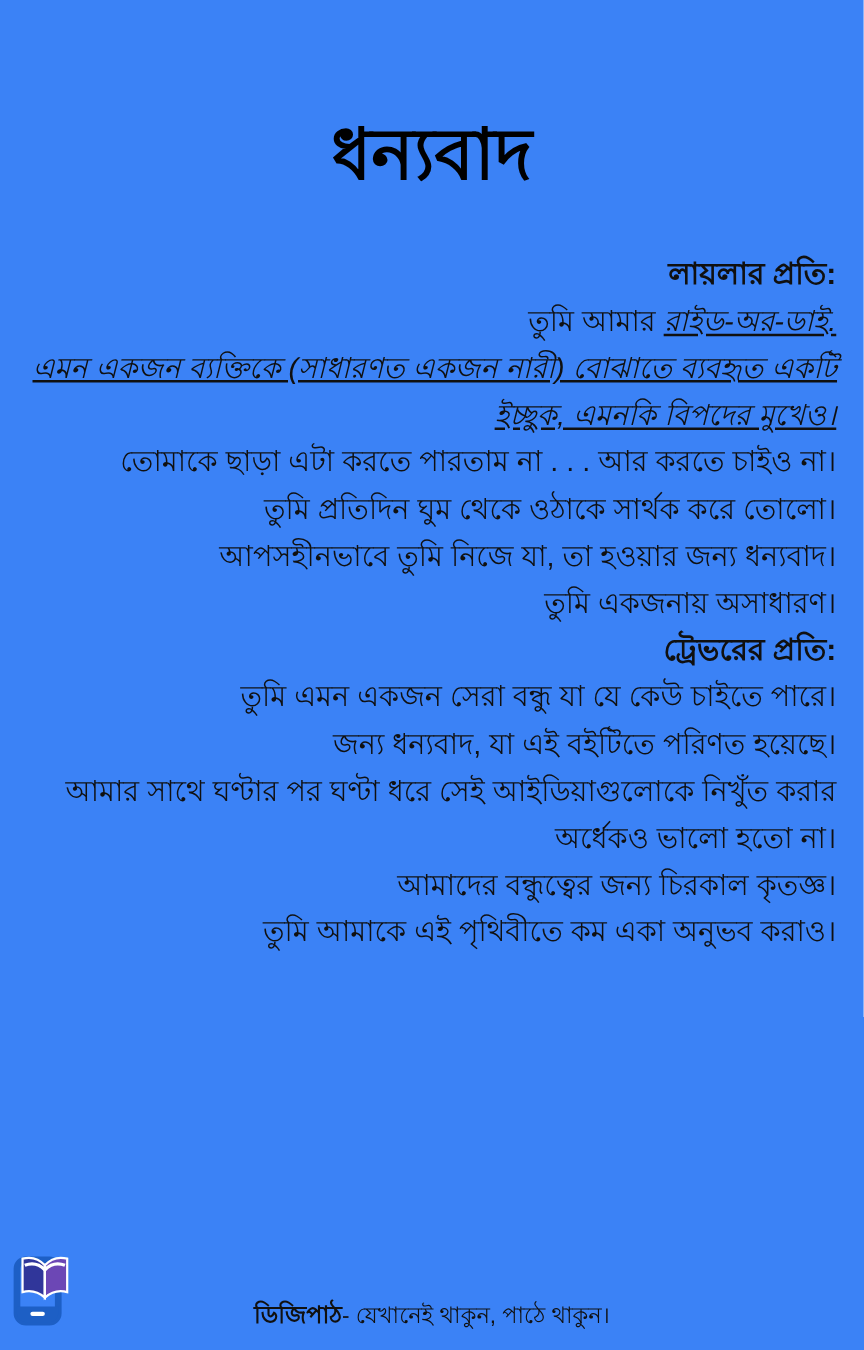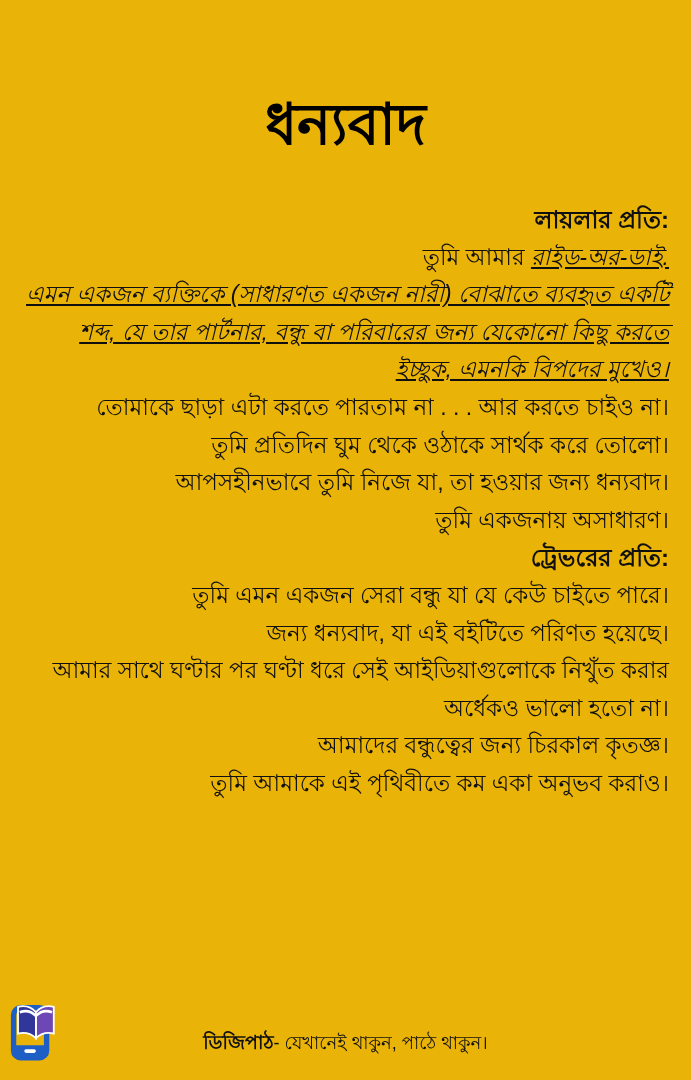--- a/index.html
+++ b/index.html
@@ -6,21 +6,21 @@
     margin: 0;
     padding: 0;
     background: #ffffff;
     font-family: "Liberation Sans", sans-serif;
   }
   .page {
     position: relative;
     width: 691px;
     height: 1080px;
     margin: 0 auto;
-    background: #eab308;
+    background: #3b82f6;
     overflow: hidden;
     color: #0e0e0e;
   }
   .title {
     position: absolute;
     top: 88px;
     left: 0;
     right: 0;
     text-align: center;
     font-size: 57px;
@@ -48,40 +48,39 @@
     width: 50px;
     height: 66px;
   }
   .footer-tagline {
     position: absolute;
     top: 1033px;
     left: 0;
     right: 0;
     text-align: center;
     font-size: 18px;
-    line-height: 20px;
+    line-height: 39px;
     color: #101010;
   }
   .brand { font-weight: 700; font-size: 19px; }
 </style>
 </head>
 <body>
 
 <div class="page">
 
   <div class="title">ধন্যবাদ</div>
 
   <div class="content">
 
     <div class="line heading">লায়লার প্রতি:</div>
 
     <div class="line"><span>তুমি আমার </span><span class="italic">রাইড-অর-ডাই.</span></div>
 
     <div class="line italic">এমন একজন ব্যক্তিকে (সাধারণত একজন নারী) বোঝাতে ব্যবহৃত একটি</div>
-    <div class="line italic">শব্দ, যে তার পার্টনার, বন্ধু বা পরিবারের জন্য যেকোনো কিছু করতে</div>
     <div class="line italic">ইচ্ছুক, এমনকি বিপদের মুখেও।</div>
 
     <div class="line">তোমাকে ছাড়া এটা করতে পারতাম না . . . আর করতে চাইও না।</div>
     <div class="line">তুমি প্রতিদিন ঘুম থেকে ওঠাকে সার্থক করে তোলো।</div>
     <div class="line">আপসহীনভাবে তুমি নিজে যা, তা হওয়ার জন্য ধন্যবাদ।</div>
     <div class="line">তুমি একজনায় অসাধারণ।</div>
 
     <div class="line heading">ট্রেভরের প্রতি:</div>
 
     <div class="line">তুমি এমন একজন সেরা বন্ধু যা যে কেউ চাইতে পারে।</div>

